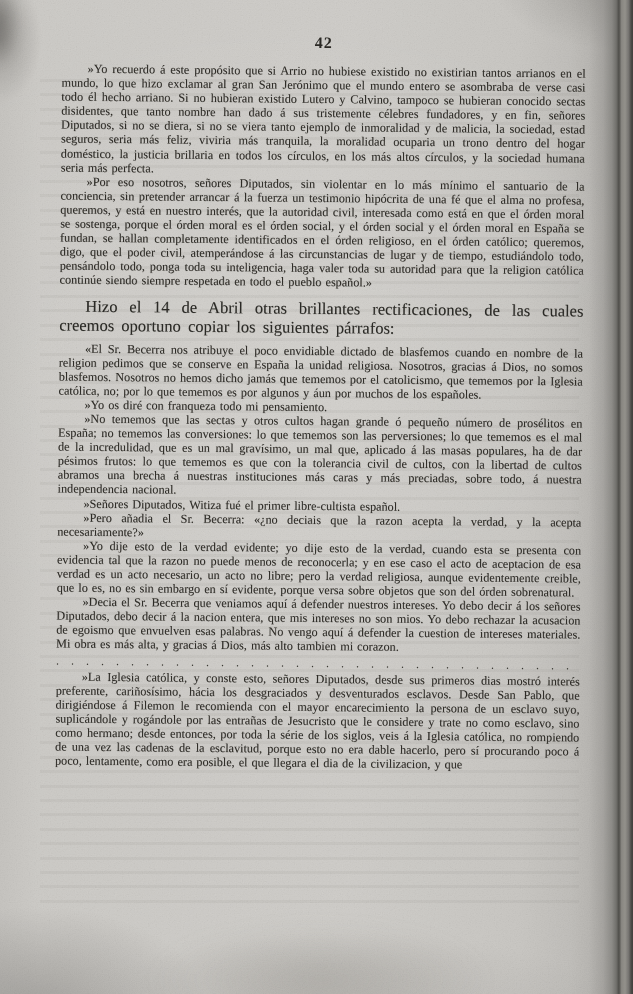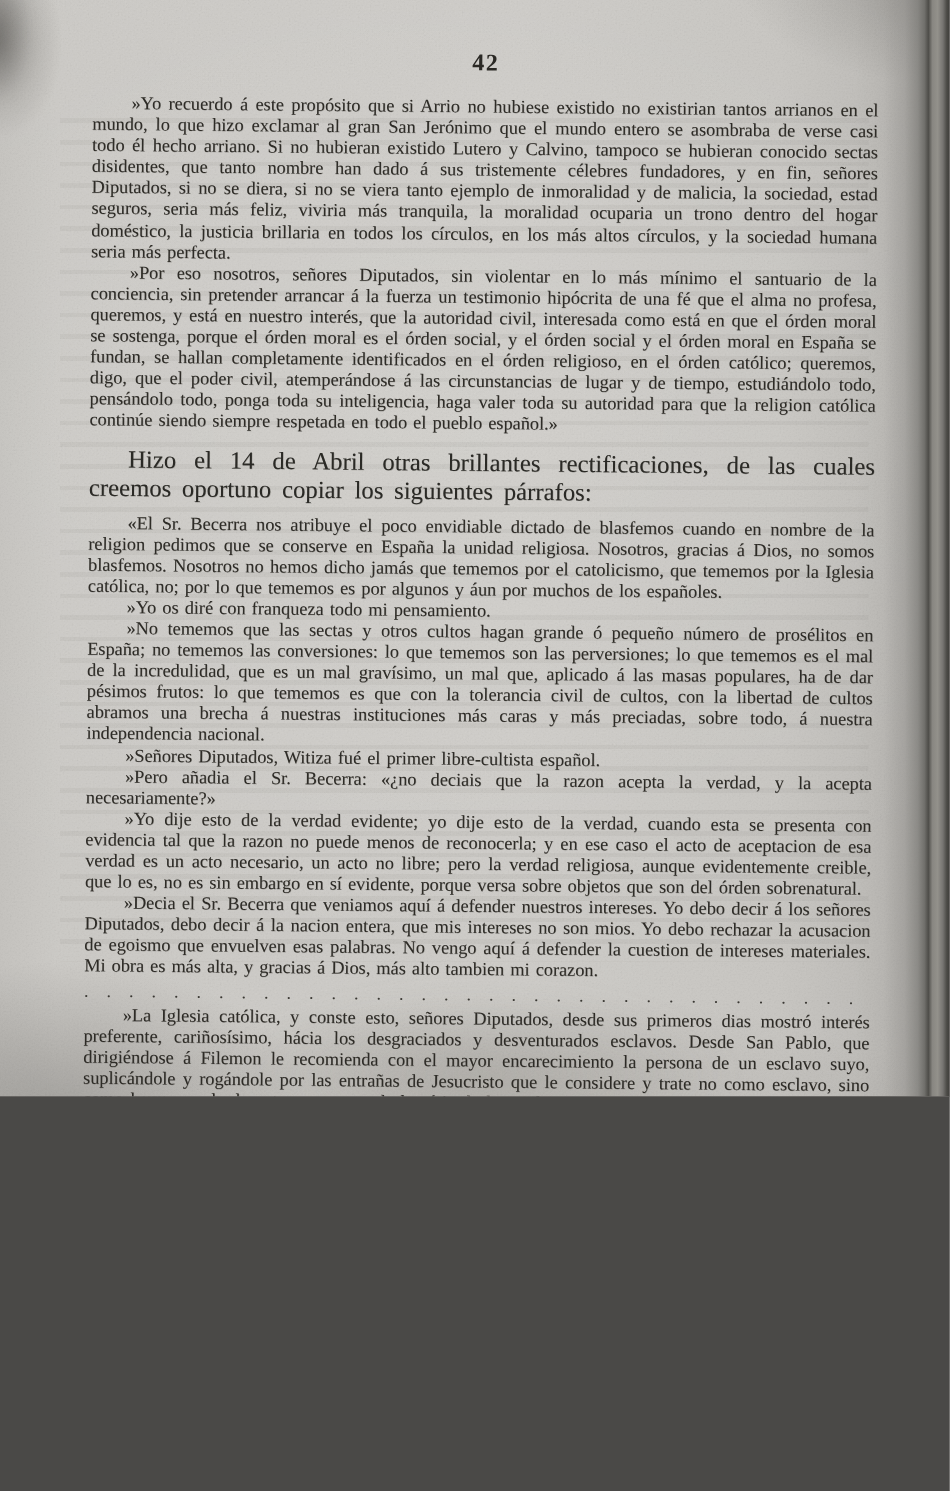--- a/index.html
+++ b/index.html
@@ -3,21 +3,21 @@
 <meta charset="utf-8">
 <style>
   html, body {
     margin: 0;
     padding: 0;
     background: #4a4947;
   }
   .page {
     position: relative;
     width: 633px;
-    height: 731px;
+    height: 994px;
     overflow: hidden;
     background:
       radial-gradient(ellipse 260px 150px at 6% 101%, rgba(75,73,69,.30), transparent 65%),
       radial-gradient(ellipse 420px 130px at 55% 103%, rgba(118,115,109,.20), transparent 70%),
       radial-gradient(ellipse 220px 110px at 100% -2%, rgba(68,66,62,.25), transparent 65%),
       radial-gradient(ellipse 60px 90px at 0% 4%, rgba(70,68,64,.30), transparent 70%),
       radial-gradient(ellipse 700px 520px at 45% 38%, rgba(255,255,250,.10), transparent 72%),
       linear-gradient(90deg, #c7c5c1 0%, #ceccc8 6%, #d0cecA 55%, #cac8c4 82%, #c2c0bc 90%, #b2b0ac 96%, #a5a3a0 100%);
   }
   

